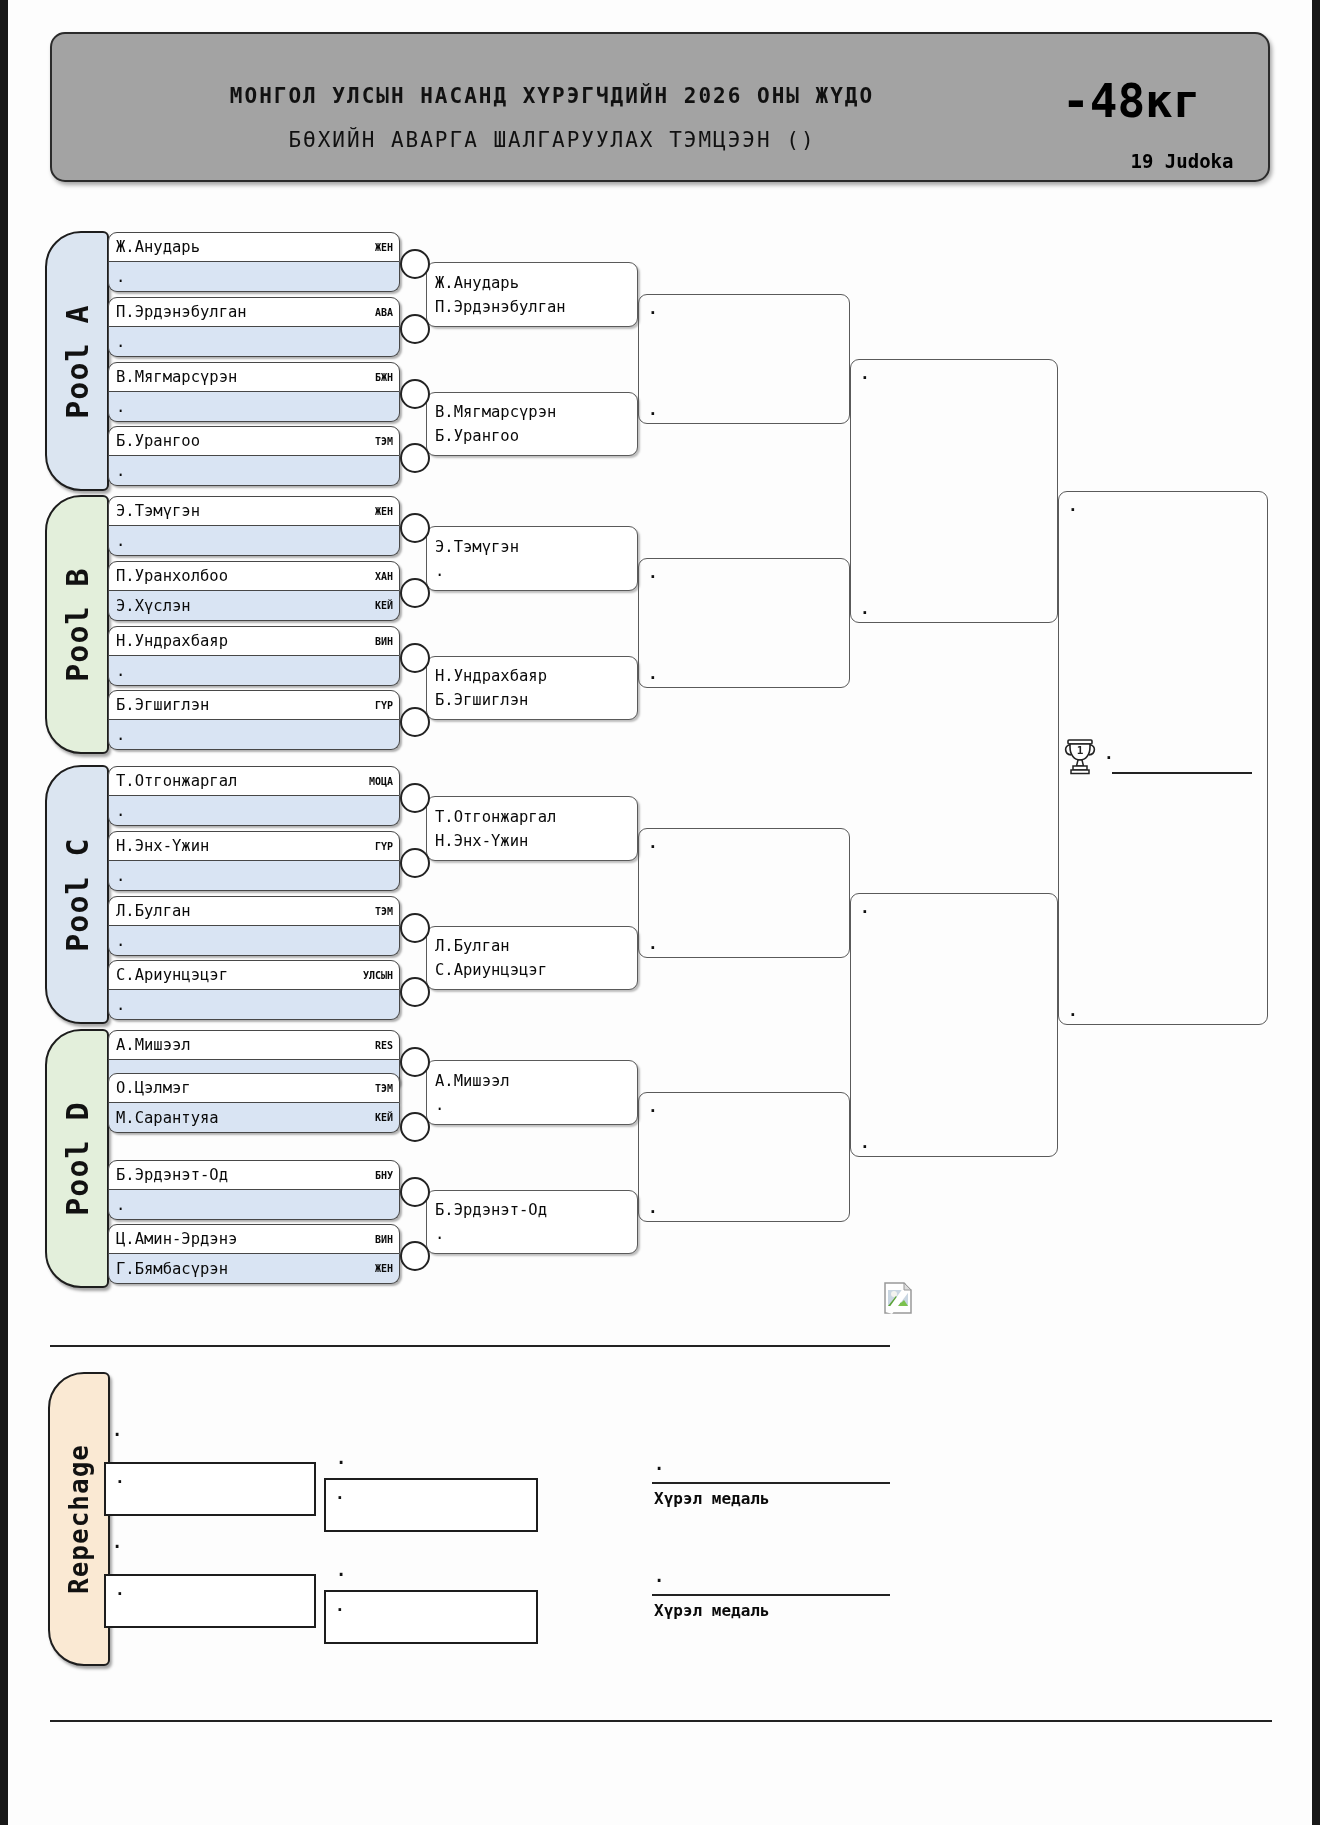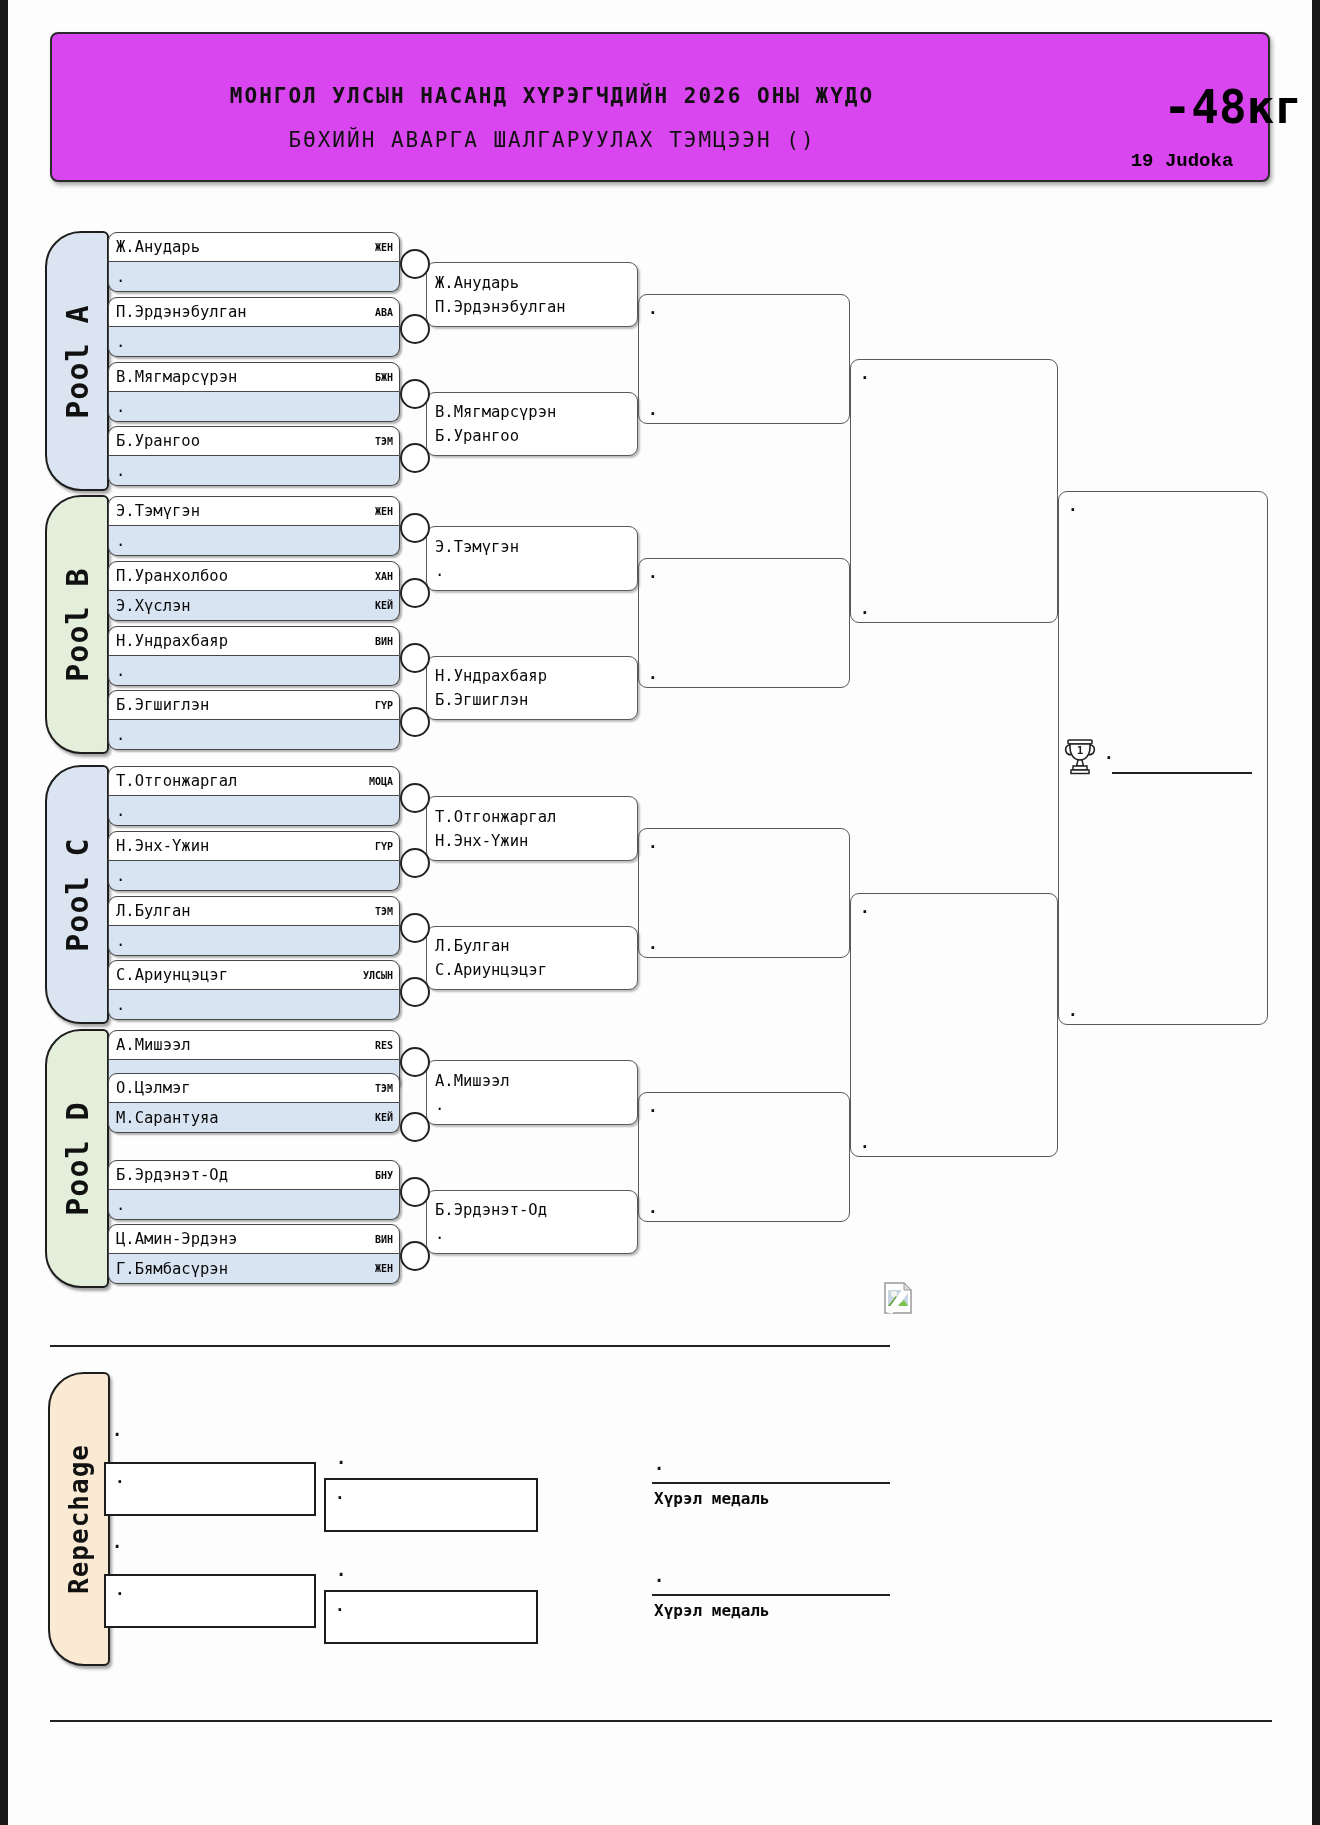--- a/index.html
+++ b/index.html
@@ -2,27 +2,27 @@
 <html style="--pool-blue: #dbe5f1; --pool-green: #e3efdb; --entry-blue: #d9e4f3; --repechage-tan: #fae9d3;"><head>
 <meta charset="utf-8">
 <style>
   html,body{margin:0;padding:0;}
   body{font-family:"DejaVu Sans Mono","Liberation Mono",monospace;background:#ffffff;}
   #page{position:relative;width:1320px;height:1825px;background:#fdfdfd;overflow:hidden;}
   .abs{position:absolute;}
   .edge{position:absolute;top:0;width:8px;height:1825px;background:#181818;}
 
   
-  .hdr{left:50px;top:32px;width:1216px;height:146px;border:2.5px solid #2b2b2b;border-radius:8px;
-       background:#d946ef;box-shadow:2px 3px 4px rgba(0,0,0,.35);}
+  .hdr{left:50px;top:32px;width:1216px;height:146px;border:2.5px solid #2b2b2b;border-radius:15px;
+       background:#a3a3a3;box-shadow:2px 3px 4px rgba(0,0,0,.35);}
   .t1{left:60px;top:50px;width:880px;text-align:center;font-size:21px;font-weight:bold;letter-spacing:2px;color:#111;}
   .t2{left:60px;top:94px;width:880px;text-align:center;font-size:21px;font-weight:normal;letter-spacing:2px;color:#111;}
   .t3{left:60px;top:132px;width:880px;text-align:center;font-size:15px;font-weight:bold;letter-spacing:1px;color:#222;}
-  .wt{left:1010px;top:46px;width:240px;text-align:right;font-size:46px;font-weight:bold;color:#000;}
-  .jd{left:1010px;top:116px;width:240px;text-align:center;font-size:19px;font-weight:bold;color:#000;font-family:Liberation Mono, monospace;}
+  .wt{left:1010px;top:40px;width:240px;text-align:left;font-size:46px;font-weight:bold;color:#000;}
+  .jd{left:1010px;top:116px;width:240px;text-align:center;font-size:19px;font-weight:bold;color:#000;}
 
   
   .plabel{width:60px;border:2.5px solid #1d1d1d;border-radius:36px 6px 6px 36px;
           display:flex;align-items:center;justify-content:center;box-shadow:2px 3px 3px rgba(0,0,0,.35);}
   .plabel span{transform:rotate(-90deg);white-space:nowrap;font-size:30px;font-weight:bold;color:#111;letter-spacing:1px;}
   .pblue{background:var(--pool-blue,#dbe5f1);}
   .pgreen{background:var(--pool-green,#e3efdb);}
   .ptan{background:var(--repechage-tan,#fae9d3);}
 
   

